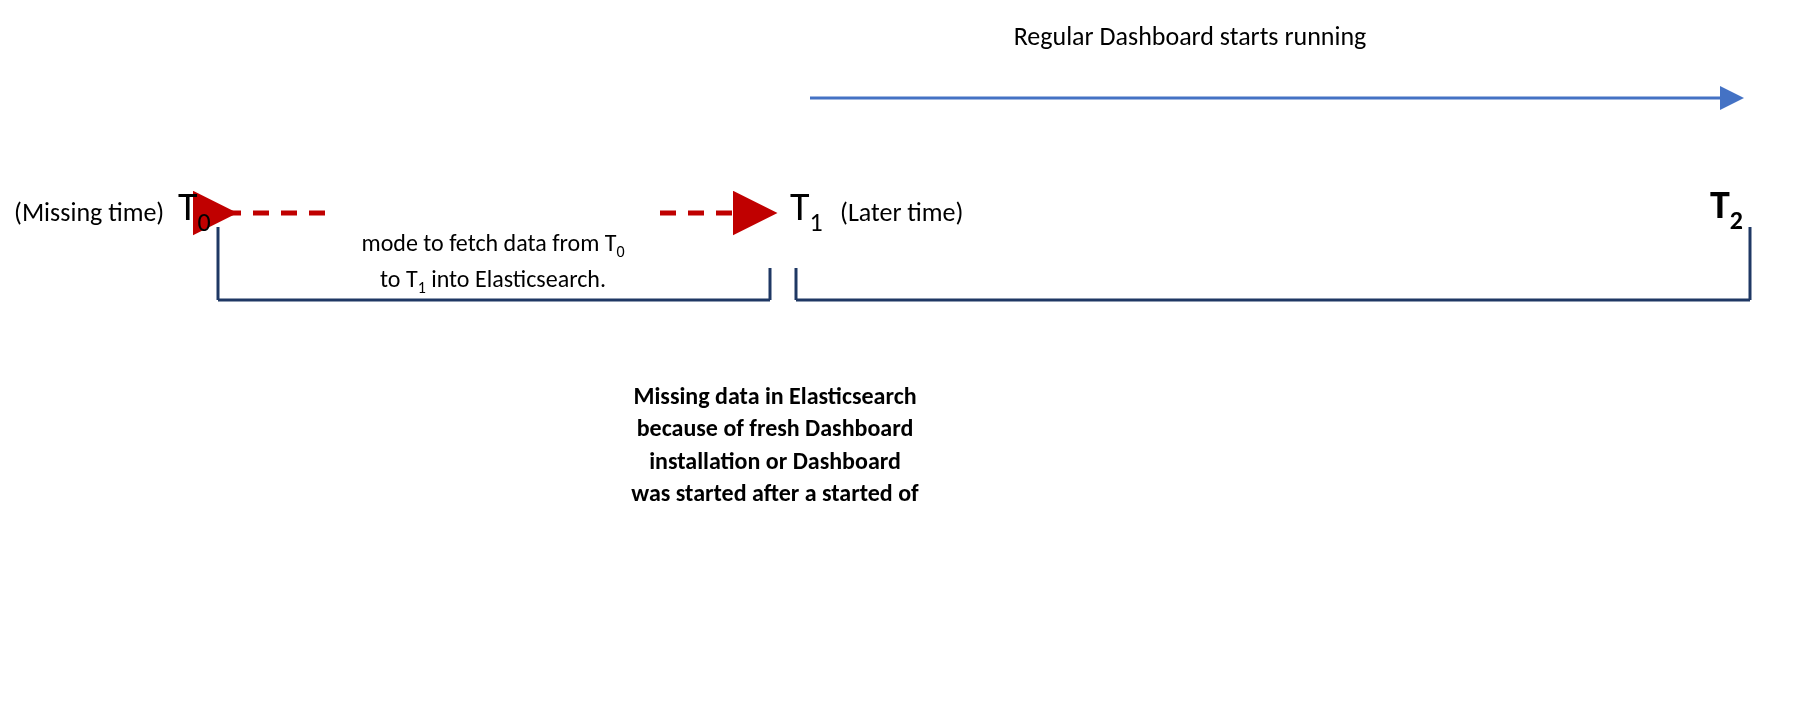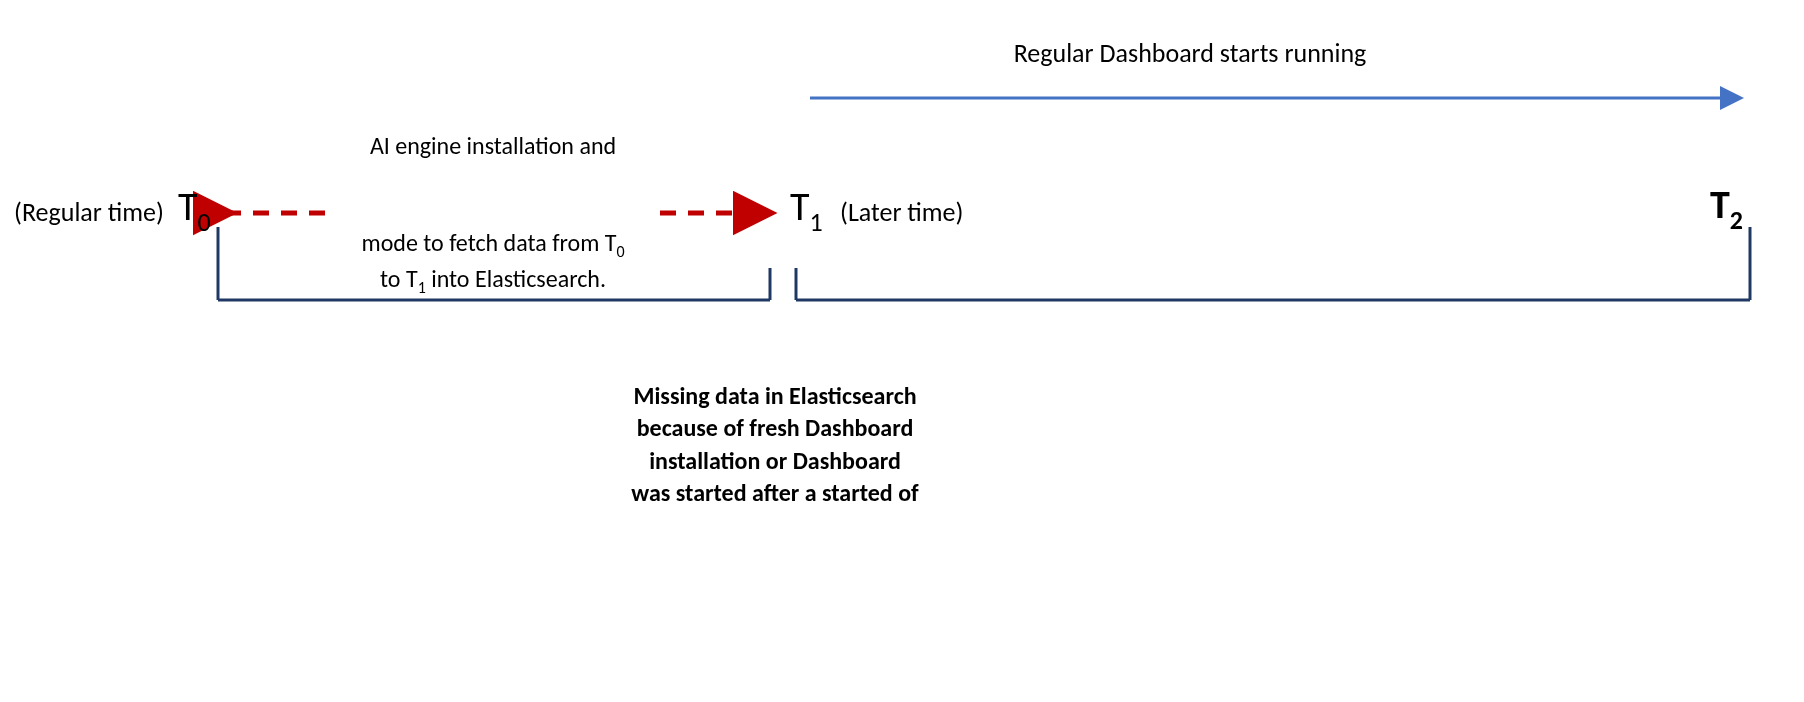--- a/index.html
+++ b/index.html
@@ -88,40 +88,40 @@
       <line x1="796" y1="300" x2="1750" y2="300" stroke="#1f3864" stroke-width="3"></line>
       <line x1="1750" y1="227" x2="1750" y2="300" stroke="#1f3864" stroke-width="3"></line>
     </g>
 
     <line x1="325" y1="213" x2="230" y2="213" stroke="#c00000" stroke-width="5" stroke-dasharray="16 12" marker-end="url(#arrow-red-left)"></line>
     <line x1="660" y1="213" x2="770" y2="213" stroke="#c00000" stroke-width="5" stroke-dasharray="16 12" marker-end="url(#arrow-red-right)"></line>
 
     <line x1="810" y1="98" x2="1740" y2="98" stroke="#4472c4" stroke-width="3" marker-end="url(#arrow-blue-right)"></line>
   </svg>
 
-  <div class="paren-label" style="left:14px; top:196px;">(Regular time)</div>
+  <div class="paren-label" style="left:14px; top:196px;">(Missing time)</div>
 
   <div class="timepoint" style="left:178px; top:182px;">
     <span>T</span><span class="sub">0</span>
   </div>
 
   <div class="timepoint" style="left:790px; top:182px;">
     <span>T</span><span class="sub">1</span>
   </div>
 
   <div class="paren-label" style="left:840px; top:196px;">(Later time)</div>
 
   <div class="timepoint" style="left:1710px; top:180px;font-weight:bold;">
     <span>T</span><span class="sub">2</span>
   </div>
 
-  <div class="top-text" style="left:980px; top:20px; width:420px;margin-top:17px;">Regular Dashboard starts running</div>
+  <div class="top-text" style="left:980px; top:20px; width:420px;">Regular Dashboard starts running</div>
 
   <div class="center-text" style="left:330px; top:130px; width:326px;">
-    <span>AI engine installation and</span><br>
+    <br>
     <br>
     <br>
     <span>mode to fetch data from T</span><span style="font-size:16px; vertical-align:sub;">0</span><br>
     <span>to T</span><span style="font-size:16px; vertical-align:sub;">1</span><span> into Elasticsearch.</span>
   </div>
 
   <div class="bottom-text" style="left:560px; top:380px; width:430px;">
     <span>Missing data in Elasticsearch</span><br>
     <span>because of fresh Dashboard</span><br>
     <span>installation or Dashboard</span><br>

